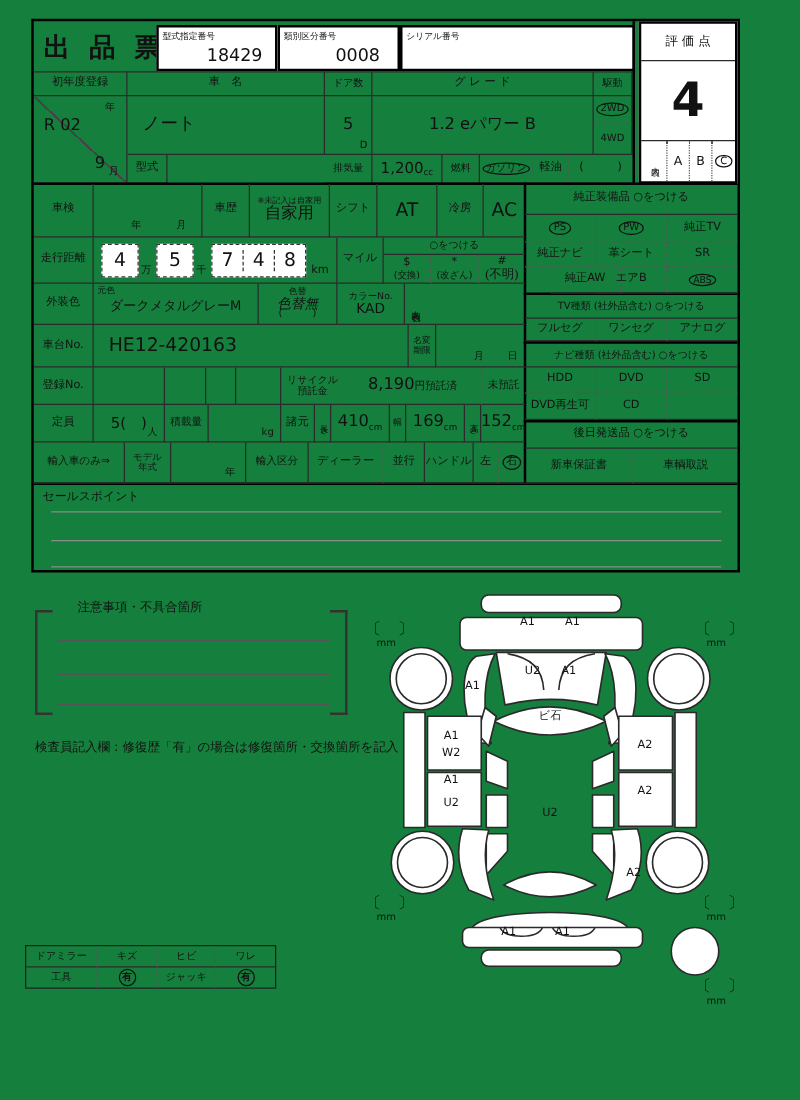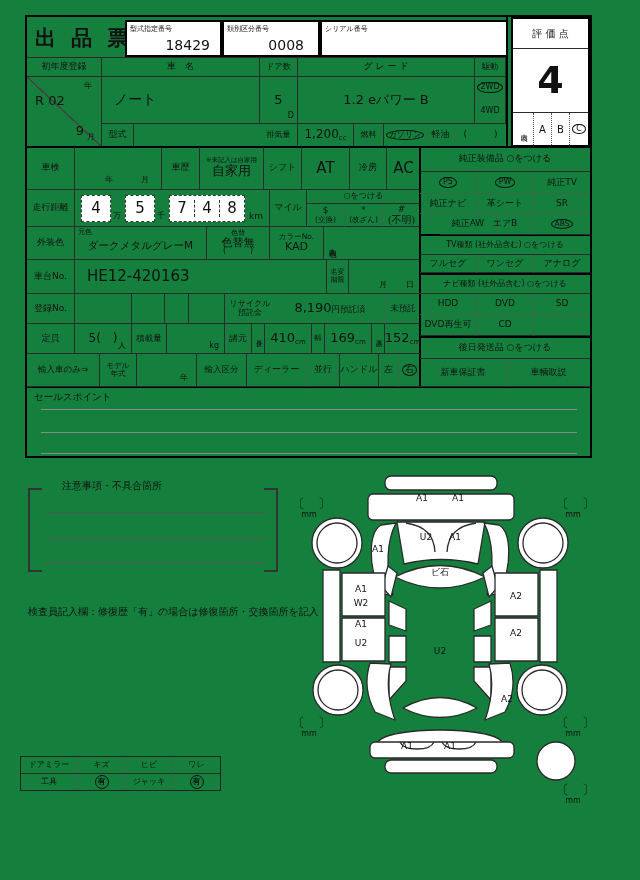--- a/index.html
+++ b/index.html
@@ -210,21 +210,21 @@
 
     <div class="c lab9" style="left:0;top:210px;width:48px;height:33px;">
         <span>外装色</span>
       </div>
     <div class="c" style="left:48px;top:210px;width:132px;height:33px;">
       <span class="abs lab7" style="left:3px;top:2px;">元色</span>
       <span style="font-size:10.5px;margin-top:6px;">ダークメタルグレーM</span>
     </div>
     <div class="c col" style="left:180px;top:210px;width:63px;height:33px;">
       <span class="lab7">色替</span>
-      <span style="font-size:11px;">色替無</span>
+      <span style="font-size:11px;font-style:italic;">色替無</span>
       <span class="lab8" style="margin-top:-2px;">(　　　)</span>
     </div>
     <div class="c col" style="left:243px;top:210px;width:54px;height:33px;">
       <span style="font-size:7.5px;">カラーNo.</span>
       <span style="font-size:11px;">KAD</span>
     </div>
     <div class="c nr" style="left:297px;top:210px;width:96px;height:33px;justify-content:flex-start;">
       <span class="vtext" style="font-size:7.5px;margin-left:4px;">内装色</span>
     </div>
 
@@ -409,21 +409,21 @@
     <div class="sline" style="left:14px;top:436px;width:536px;"></div>
   </div>
 
   <span class="abs" style="left:62px;top:479px;font-size:10px;">注意事項・不具合箇所</span>
   <div class="abs" style="left:28px;top:488px;width:12px;height:80px;border-left:2px solid #333;border-top:2px solid #333;border-bottom:2px solid #333;"></div>
   <div class="abs" style="left:264px;top:488px;width:12px;height:80px;border-right:2px solid #333;border-top:2px solid #333;border-bottom:2px solid #333;"></div>
   <div class="nline" style="left:46px;top:512px;width:218px;"></div>
   <div class="nline" style="left:46px;top:539px;width:218px;"></div>
   <div class="nline" style="left:46px;top:563px;width:218px;"></div>
 
-  <span class="abs" style="left:28px;top:605px;font-size:10px;">検査員記入欄：修復歴「有」の場合は修復箇所・交換箇所を記入</span>
+  <span class="abs" style="left:28px;top:591px;font-size:10px;">検査員記入欄：修復歴「有」の場合は修復箇所・交換箇所を記入</span>
 
   <div class="abs" style="left:20px;top:756px;width:201px;height:35px;border:1px solid #222;box-sizing:border-box;">
     <div class="c dr lab8" style="left:0;top:0;width:57px;height:17px;">
         <span>ドアミラー</span>
       </div>
     <div class="c dr lab8" style="left:57px;top:0;width:48px;height:17px;">
         <span>キズ</span>
       </div>
     <div class="c dr lab8" style="left:105px;top:0;width:47px;height:17px;">
         <span>ヒビ</span>

